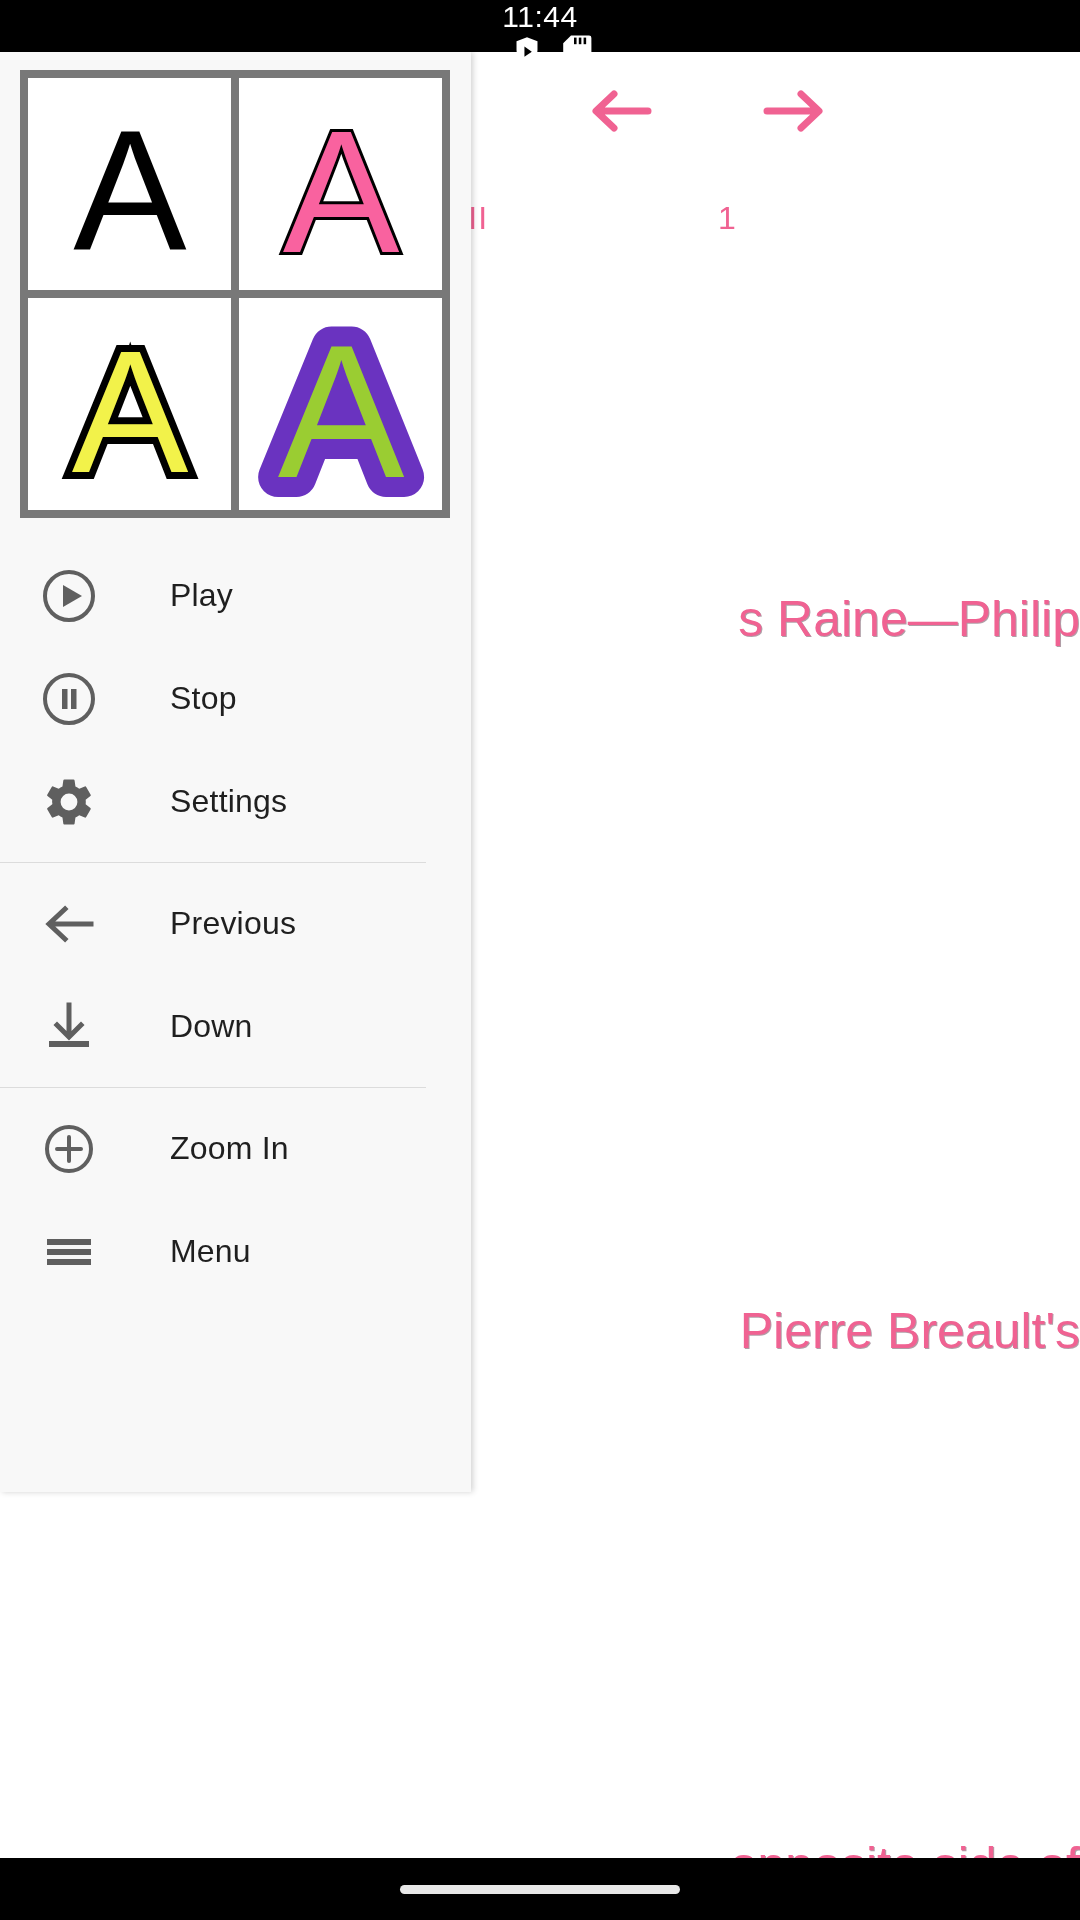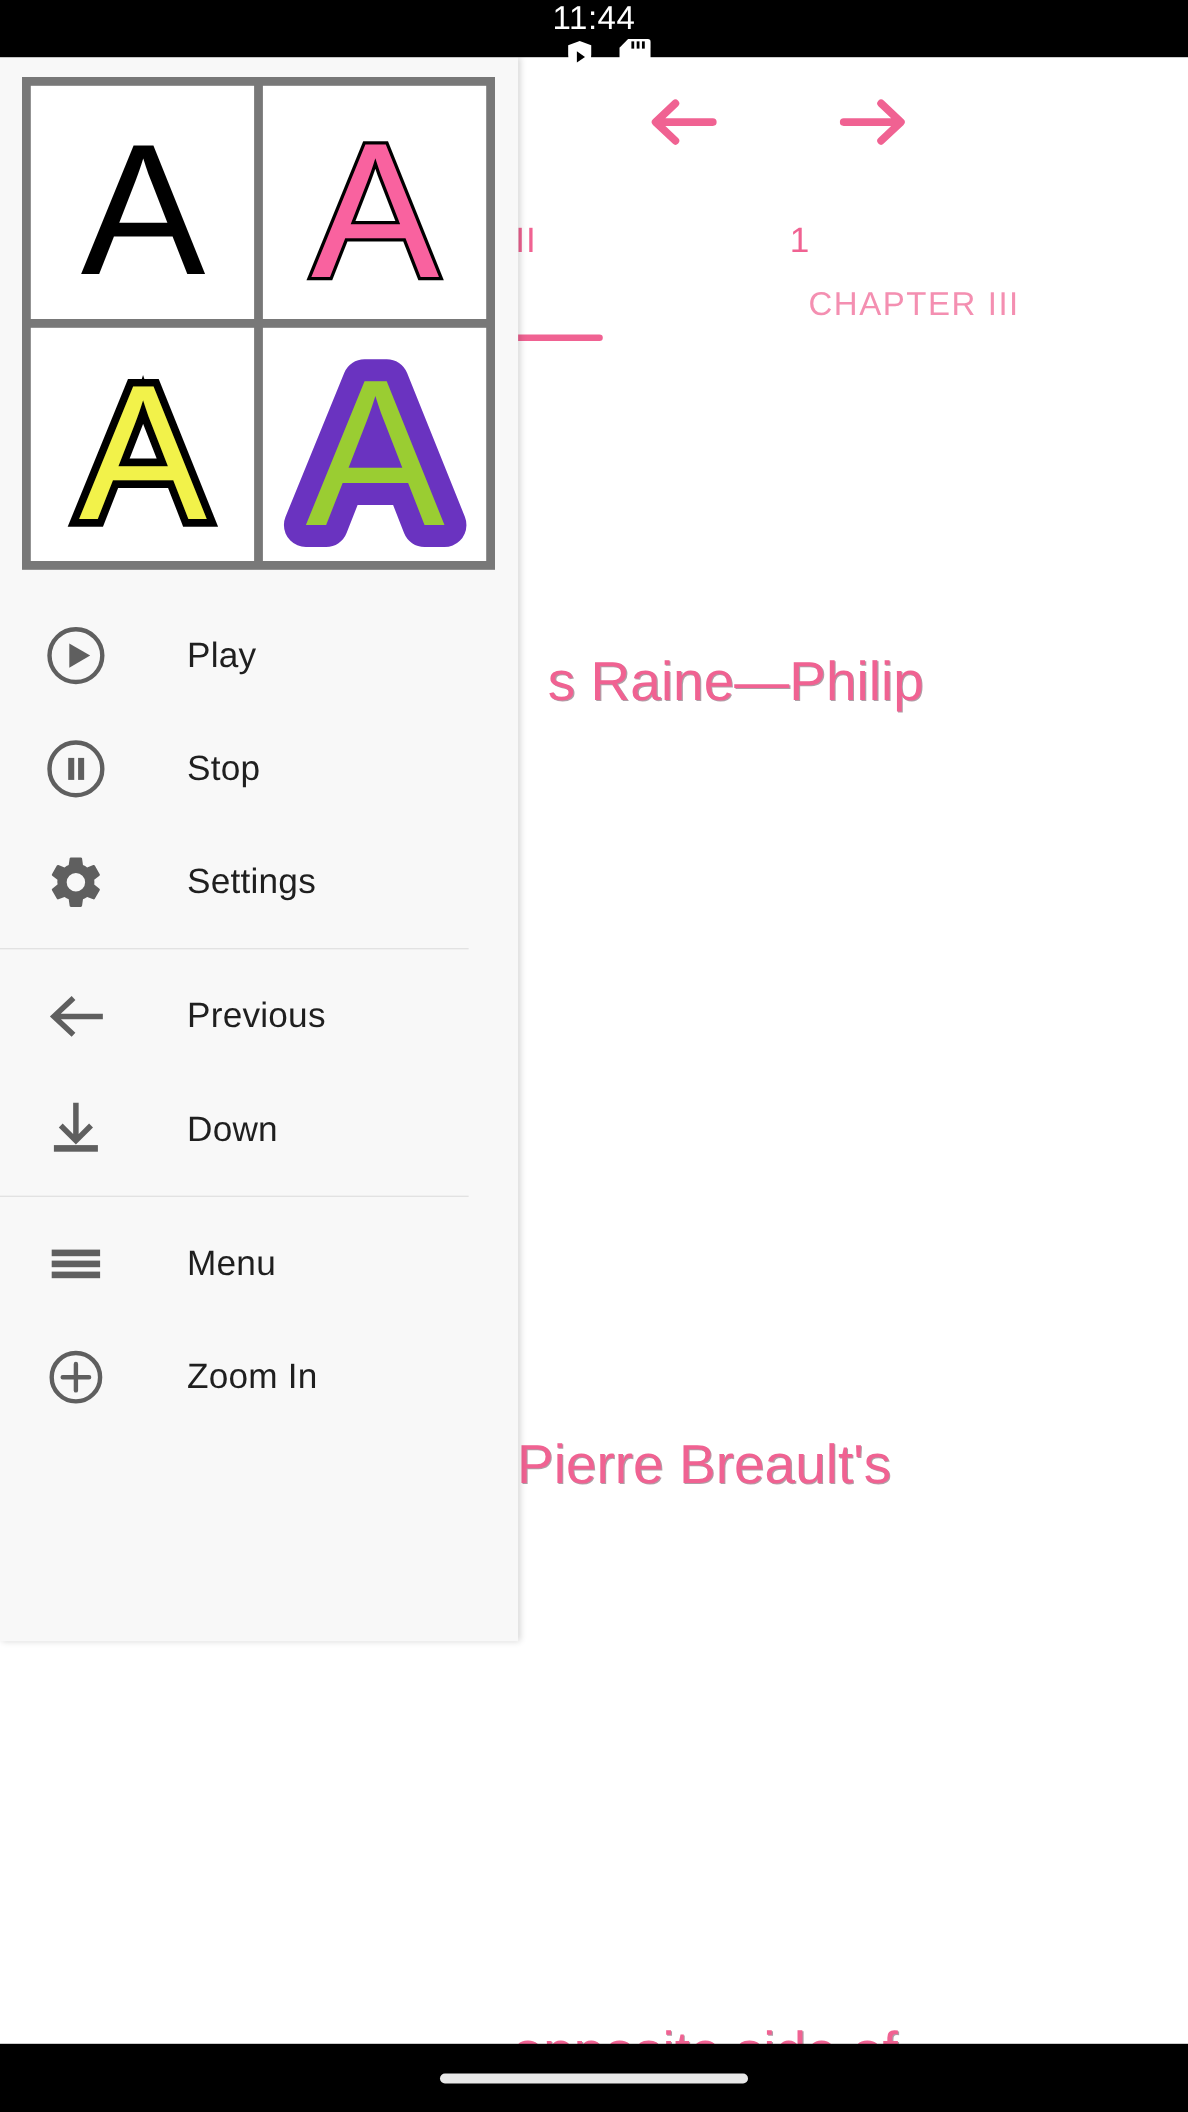--- a/index.html
+++ b/index.html
@@ -62,21 +62,21 @@
   .tab-underline { top: 44px; left: 440px; width: 108px; }
 
   .bodytext {
     position: absolute; top: 420px; left: 0; width: 1080px;
     padding-left: 0;
     font-size: 50px; line-height: 1.18;
     color: #f06292;
     text-shadow: 1px 1px 0 rgba(80,40,60,.45);
     white-space: pre;
   }
-  .bodytext .ln { display: block; height: 60px; }
+  .bodytext .ln { display: block; height: 60px; text-align: right; }
   .bodytext .gap { display: block; height: 60px; }
 
   
   .drawer {
     position: absolute; top: 52px; left: 0; width: 471px; height: 1440px;
     background: #f8f8f8;
     box-shadow: 2px 0 6px rgba(0,0,0,.18);
     overflow: hidden;
   }
 
@@ -138,25 +138,20 @@
           <path d="M4 26 H54 M38 9 L56 26 L38 43" fill="none" stroke="#f06292" stroke-width="7" stroke-linecap="round" stroke-linejoin="round"></path>
         </svg>
       </div>
     </div>
 
     <div class="chapter-row">
       <span class="ch-label ch-left">ER II</span>
       <span class="ch-label ch-right">1</span>
     </div>
 
-    <div class="tabbar">
-      <span class="tab selected tab1">R II</span>
-      <span class="tab tab2">CHAPTER III</span>
-      <div class="tab-underline"></div>
-    </div>
 
     <div class="bodytext">
       <span class="ln" style="padding-left:498px">s Raine—Philip</span>
       <span class="gap"></span>
       <span class="gap"></span>
       <span class="gap"></span>
       <span class="ln" style="padding-left:470px">Pierre Breault's</span>
       <span class="gap"></span>
       <span class="gap"></span>
       <span class="ln" style="padding-left:466px">opposite side of</span>
@@ -250,36 +245,36 @@
           </svg>
         </span>
         <span class="menu-label">Down</span>
       </div>
 
       <div class="menu-divider"></div>
 
       <div class="menu-item">
         <span class="menu-icon">
           <svg width="56" height="56" viewBox="0 0 56 56" aria-hidden="true">
+            <circle cx="28" cy="28" r="22" fill="none" stroke="#5f5f5f" stroke-width="4"></circle>
+            <path d="M28 16 V40 M16 28 H40" stroke="#5f5f5f" stroke-width="4" stroke-linecap="round"></path>
+          </svg>
+        </span>
+        <span class="menu-label">Zoom In</span>
+      </div>
+
+      <div class="menu-item">
+        <span class="menu-icon">
+          <svg width="56" height="56" viewBox="0 0 56 56" aria-hidden="true">
             <rect x="6" y="15" width="44" height="6" fill="#5f5f5f"></rect>
             <rect x="6" y="25" width="44" height="6" fill="#5f5f5f"></rect>
             <rect x="6" y="35" width="44" height="6" fill="#5f5f5f"></rect>
           </svg>
         </span>
         <span class="menu-label">Menu</span>
-      </div>
-
-      <div class="menu-item">
-        <span class="menu-icon">
-          <svg width="56" height="56" viewBox="0 0 56 56" aria-hidden="true">
-            <circle cx="28" cy="28" r="22" fill="none" stroke="#5f5f5f" stroke-width="4"></circle>
-            <path d="M28 16 V40 M16 28 H40" stroke="#5f5f5f" stroke-width="4" stroke-linecap="round"></path>
-          </svg>
-        </span>
-        <span class="menu-label">Zoom In</span>
       </div>
 
     </div>
   </div>
 
   <div class="statusbar">
     <span class="sb-time">11:44</span>
     <span class="sb-left-icons">
       <svg width="34" height="34" viewBox="0 0 24 24" aria-hidden="true">
         <path fill="#ffffff" d="M12 1.6 4.6 4.4v6.1c0 5 3.2 9.6 7.4 10.9 4.2-1.3 7.4-5.9 7.4-10.9V4.4L12 1.6z"></path>

